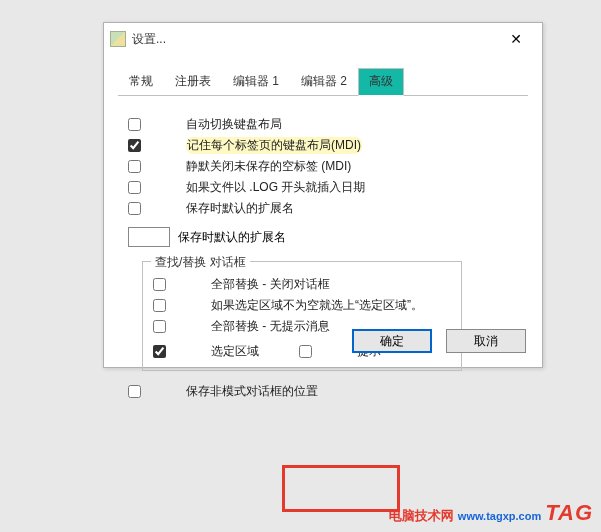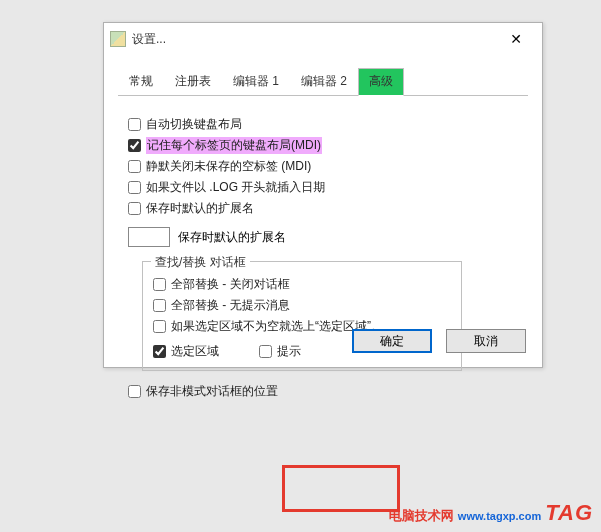--- a/index.html
+++ b/index.html
@@ -64,39 +64,40 @@
     padding: 4px 10px 5px 10px;
     font-size: 12px;
     color: #333;
     border: 1px solid transparent;
     border-bottom: none;
     position: relative;
     top: 1px;
     cursor: pointer;
   }
   .tab.active {
-    background: #22c55e;
+    background: #14b8a6;
     border-color: #c0c0c0;
     border-bottom: 1px solid #ffffff;
   }
   .content { padding: 2px 10px 2px 10px; }
   .opt {
     display: flex;
     align-items: center;
     margin: 4px 0;
     font-size: 12px;
     color: #222;
+    gap: 40px;
   }
   .opt input[type="checkbox"] {
     width: 13px;
     height: 13px;
     margin: 0 5px 0 0;
     accent-color: #333;
   }
-  .highlight { background: #f0abfc; padding: 0 1px; }
+  .highlight { background: #fef9c3; padding: 0 1px; border-radius: 7px; }
   .ext-row {
     display: flex;
     align-items: center;
     margin: 10px 0 14px 0;
   }
   .ext-input {
     width: 40px;
     height: 20px;
     border: 1px solid #888;
     text-align: left;
@@ -225,26 +226,26 @@
       <div class="group">
         <div class="group-title">查找/替换 对话框</div>
 
         <label class="opt">
           <input type="checkbox" style="">
           <span>全部替换 - 关闭对话框</span>
         </label>
 
         <label class="opt">
           <input type="checkbox" style="">
-          <span>全部替换 - 无提示消息</span>
+          <span>如果选定区域不为空就选上“选定区域”。</span>
         </label>
 
         <label class="opt">
           <input type="checkbox" style="">
-          <span>如果选定区域不为空就选上“选定区域”。</span>
+          <span>全部替换 - 无提示消息</span>
         </label>
 
         <div class="row2">
           <label class="opt">
             <input type="checkbox" checked="" style="">
             <span>选定区域</span>
           </label>
           <label class="opt">
             <input type="checkbox" style="">
             <span>提示</span>

